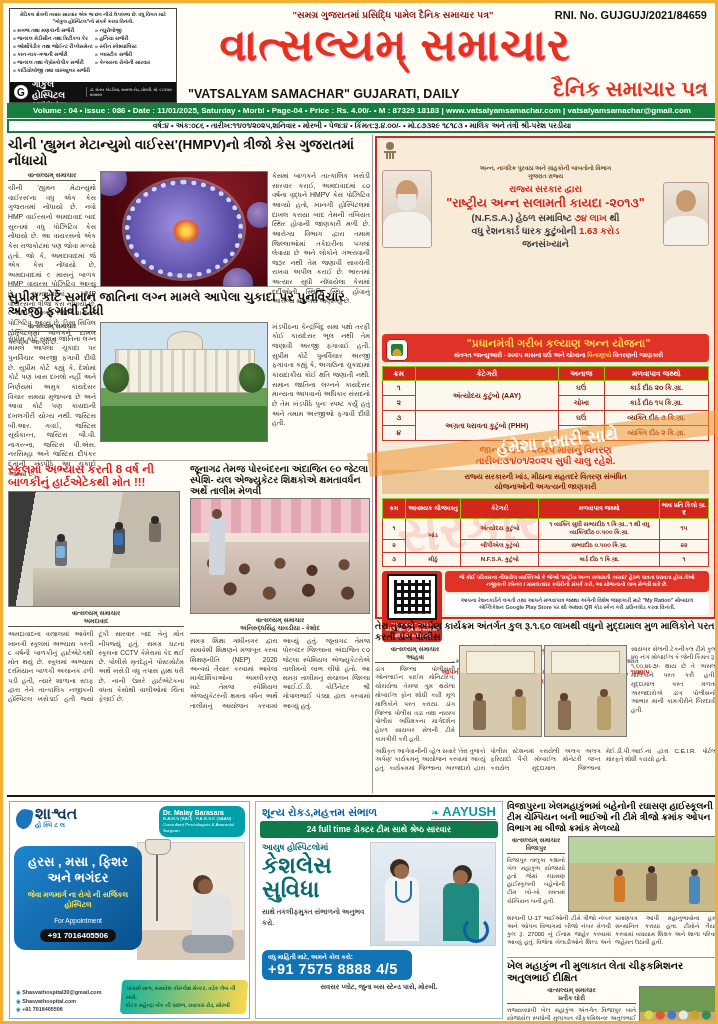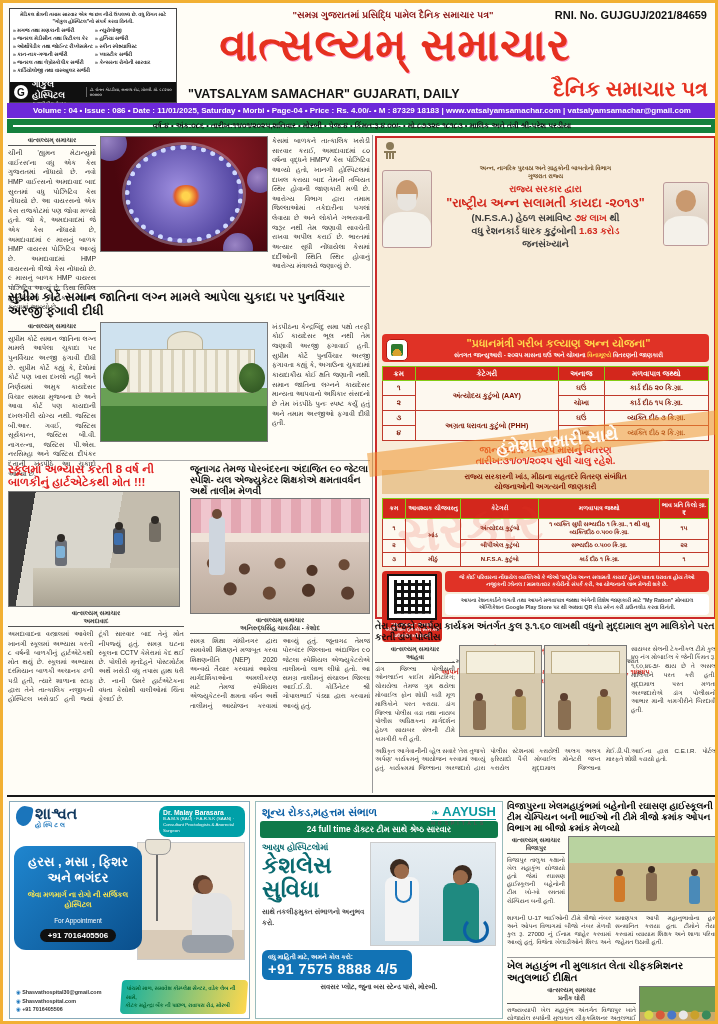--- a/index.html
+++ b/index.html
@@ -22,23 +22,23 @@
   .corner-band .doc { font-size:4px; line-height:1.3; border-left:1px solid #666; padding-left:3px; }
 
   .tagline { position:absolute; left:190px; top:6px; width:400px; text-align:center; font-size:9.5px; font-weight:800; color:#8a1414; }
   .rni { position:absolute; right:8px; top:6px; font-size:11px; font-weight:800; color:#111; }
   .main-title { position:absolute; left:172px; top:20px; width:440px; text-align:center; font-size:44px; font-weight:800;
                 color:#e5311f; letter-spacing:1px; line-height:1.0; text-shadow:1px 1px 0 #f9c; }
   .sub-row { position:absolute; left:185px; top:74px; width:520px; display:flex; align-items:flex-end; justify-content:space-between; }
   .sub-en { font-size:12.5px; font-weight:800; color:#111; }
   .sub-gu { font-size:21px; font-weight:800; color:#e5311f; }
 
-  .bar-black { position:absolute; left:4px; top:100px; width:710px; height:15px; background:#6d28d9; color:#fff;
+  .bar-black { position:absolute; left:4px; top:100px; width:710px; height:15px; background:#15803d; color:#fff;
                font-size:8px; font-weight:bold; display:flex; align-items:center; justify-content:center; }
-  .bar-white { position:absolute; left:4px; top:116px; width:710px; height:14px; border:6px solid #15803d; background:#fff;
+  .bar-white { position:absolute; left:4px; top:116px; width:710px; height:14px; border:2px solid #15803d; background:#fff;
                color:#111; font-size:7.5px; font-weight:bold; display:flex; align-items:center; justify-content:center; }
 
   .vdiv { position:absolute; left:369px; top:132px; width:1px; height:658px; background:#999; }
 
   
   .headline { font-weight:800; color:#0e0e0e; line-height:1.15; }
   .byline { text-align:center; font-size:6.3px; font-weight:800; color:#333; border-bottom:1px solid #555; padding-bottom:1px; margin-bottom:2px; }
   .byline span { display:block; font-weight:700; }
   .btext { font-size:6.8px; line-height:1.42; color:#1c1c1c; text-align:justify; }
 
@@ -146,21 +146,21 @@
   .pp .ban { position:absolute; left:8%; top:6%; width:84%; height:26%; background:#f4efdd; border:1px solid #bbab84; }
   .pp .cop { position:absolute; right:18%; bottom:6%; width:14px; height:34px; background:#b8a06a; border-radius:3px;}
   .pp .cop::before { content:""; position:absolute; left:3px; top:-7px; width:8px; height:8px; border-radius:50%; background:#6b4a36;}
   .pp .man { position:absolute; left:16%; bottom:6%; width:13px; height:30px; background:#8a6f52; border-radius:3px;}
   .pp .man::before { content:""; position:absolute; left:2.5px; top:-7px; width:8px; height:8px; border-radius:50%; background:#5c3f30;}
   .dang-bottom { column-count:3; column-gap:5px; font-size:6.2px; line-height:1.38; text-align:justify; color:#1c1c1c; margin-top:3px; }
 
   
   .bottom { position:absolute; left:4px; top:792px; width:710px; height:228px; border-top:2px solid #181818; }
   .shashwat { position:absolute; left:2px; top:4px; width:241px; height:218px; border:1px solid #8ab; background:#fff; }
-  .sh-logo { position:absolute; left:6px; top:4px; display:flex; gap:3px; align-items:flex-start;}
+  .sh-logo { position:absolute; left:6px; top:4px; display:flex; gap:3px; align-items:flex-end;}
   .sh-drop { width:16px; height:20px; background:#1b75bb; border-radius:50% 4px 50% 50%; transform:rotate(12deg);}
   .sh-name { font-size:16px; font-weight:800; color:#12395f; line-height:1;}
   .sh-name small { display:block; font-size:6.5px; font-weight:bold; color:#1b75bb; letter-spacing:2px;}
   .sh-doc { position:absolute; right:4px; top:4px; width:86px; background:#00a0a8; border-radius:8px; color:#fff; padding:3px 4px; }
   .sh-doc .dn { font-size:6.8px; font-weight:800; } .sh-doc .dc { font-size:4.4px; line-height:1.35; }
   .sh-photo { position:absolute; right:4px; top:40px; width:108px; height:118px; background:linear-gradient(#efe7db 0 75%, #d9cbb8 75%); border:1px solid #ccc; }
   .lamp { position:absolute; left:18px; top:8px; width:2px; height:70px; background:#666; }
   .lamp::before { content:""; position:absolute; left:-11px; top:-12px; width:24px; height:14px; background:#e8e2d4; border:1px solid #999; border-radius:3px 3px 8px 8px;}
   .woman { position:absolute; right:12px; bottom:14px; width:40px; height:52px; background:#e3e3e3; border-radius:8px 14px 4px 4px; }
   .woman::before { content:""; position:absolute; left:6px; top:-14px; width:15px; height:15px; border-radius:50%; background:#8a5c42; box-shadow:-3px -2px 0 2px #53382a;}
@@ -261,20 +261,21 @@
   <div class="sub-row">
     <span class="sub-en">"VATSALYAM SAMACHAR" GUJARATI, DAILY</span>
     <span class="sub-gu">દૈનિક સમાચાર પત્ર</span>
   </div>
   <div class="bar-black">Volume : 04 • Issue : 086 • Date : 11/01/2025, Saturday  • Morbi • Page-04 • Price : Rs. 4.00/- • M : 87329 18183 | www.vatsalyamsamachar.com | vatsalyamsamachar@gmail.com</div>
   <div class="bar-white">વર્ષ:૪ • અંક:૦૮૬ • તારીખ:૧૧/૦૧/૨૦૨૫,શનિવાર • મોરબી • પેજ:૪ • કિંમત:રૂ.૪.૦૦/- • મો.૮૭૩૨૯ ૧૮૧૮૩ • માલિક અને તંત્રી શ્રી-પરેશ પરડીયા</div>
 
   <div class="vdiv"></div>
 
   <section class="a1">
+    <div class="headline">ચીની 'હ્યુમન મેટાન્યુમો વાઈરસ'(HMPV)નો ત્રીજો કેસ ગુજરાતમાં નોંધાયો</div>
     <div class="a-flex">
       <div class="colL">
         <div class="byline">વાત્સલ્યમ્ સમાચાર</div>
         <div class="btext">ચીની 'હ્યુમન મેટાન્યુમો વાઈરસ'ના વધુ એક કેસ ગુજરાતમાં નોંધાયો છે. નવો HMP વાઈરસનો અમદાવાદ બાદ સુરતમાં વધુ પોઝિટિવ કેસ નોંધાયો છે. આ વાયરસનો એક કેસ રાજકોટમાં પણ જોવા મળ્યો હતો. જો કે, અમદાવાદમાં જે એક કેસ નોંધાયો છે, અમદાવાદમાં ૯ માસનું બાળક HMP વાયરસ પોઝિટિવ આવ્યું છે. અમદાવાદમાં HMP વાયરસનો ત્રીજો કેસ નોંધાયો છે. ૯ માસનું બાળક HMP વાયરસ પોઝિટિવ આવ્યું છે, ડિસા સિવિલ હોસ્પિટલમાં બાળકને દાખલ કરવામાં આવ્યો છે.</div>
       </div>
       <div class="photo virus">
         <div class="b1"></div>
         <div class="b2"></div>
         <div class="b3"></div>
         <div class="cell"></div>

